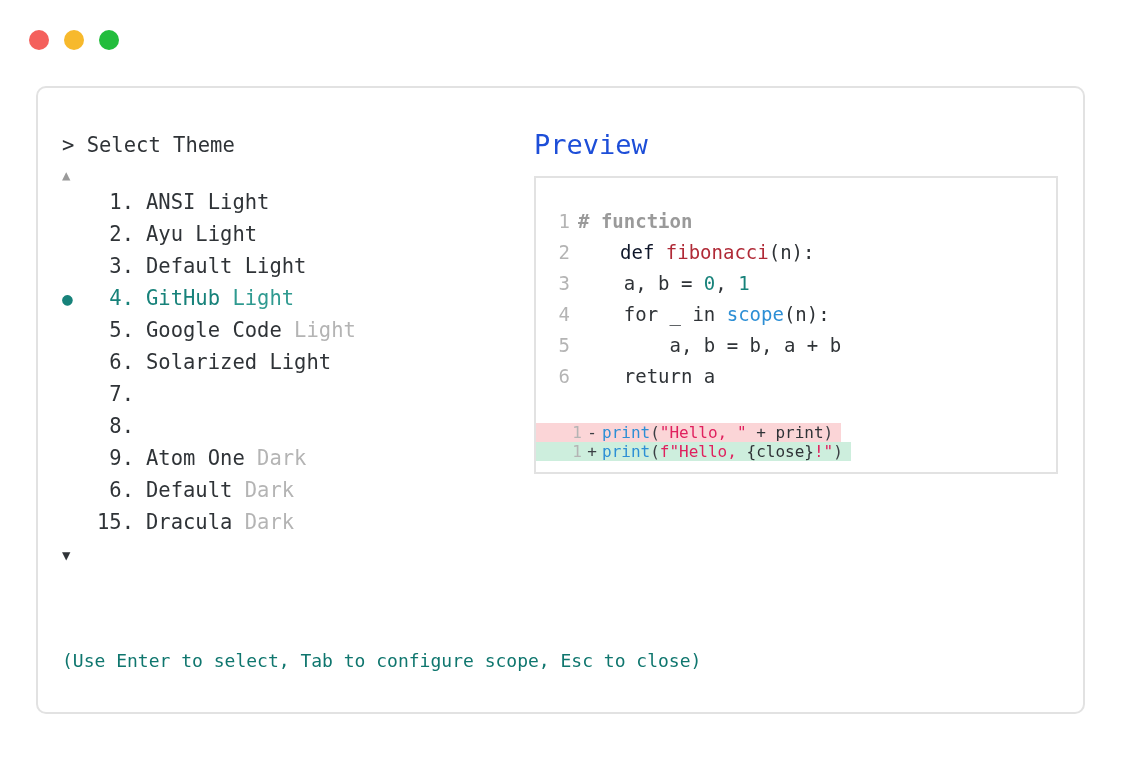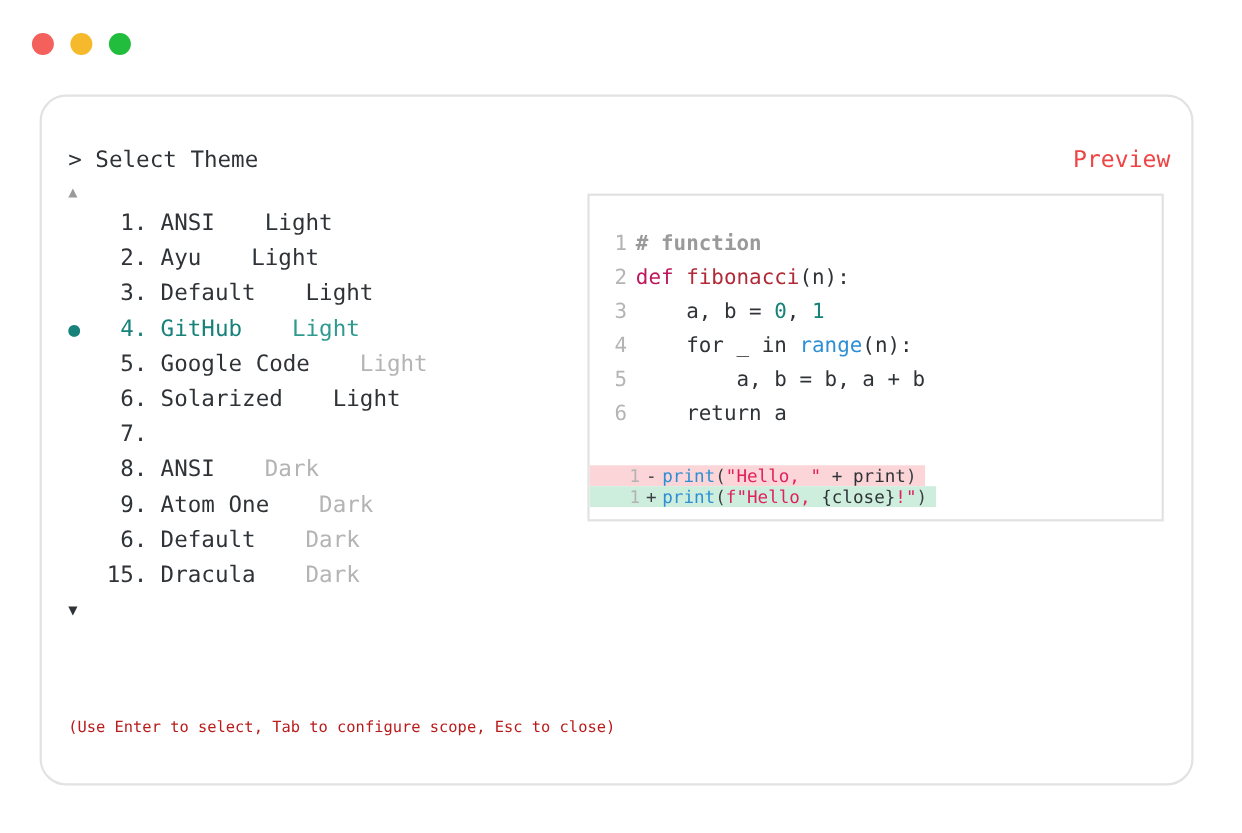--- a/index.html
+++ b/index.html
@@ -35,21 +35,21 @@
   .dot-green  { background: #22bd3c; }
 
   
   .card {
     position: absolute;
     left: 36px;
     top: 86px;
     width: 1049px;
     height: 628px;
     border: 2px solid #e2e2e2;
-    border-radius: 24px;
+    border-radius: 10px;
     background: #ffffff;
     box-sizing: border-box;
   }
 
   .card-inner {
     position: relative;
     width: 100%;
     height: 100%;
   }
 
@@ -101,51 +101,50 @@
   .idx-cell {
     width: 46px;
     flex: 0 0 46px;
     text-align: right;
     color: #2f3337;
   }
   .name-cell {
     padding-left: 12px;
     color: #2f3337;
   }
-  .variant { color: #2f3337; margin-left: 33px; }
+  .variant { color: #2f3337; }
   .variant.dim { color: #b4b4b4; }
 
   .theme-row.selected .idx-cell,
   .theme-row.selected .name-cell { color: #17827a; }
   .theme-row.selected .variant,
   .theme-row.selected .variant.dim { color: #2f9a90; }
 
   .help-line {
     position: absolute;
     left: 24px;
     top: 560px;
-    font-size: 14px;
+    font-size: 18px;
     line-height: 26px;
-    color: #b91c1c;
+    color: #0f766e;
     white-space: pre;
   }
 
   
   .right-col {
     position: absolute;
     left: 496px;
     top: 44px;
     width: 530px;
   }
   .preview-title {
-    font-size: 21px;
+    font-size: 27px;
     line-height: 26px;
-    color: #ef4444;
-    white-space: pre;
-    text-align: right;
+    color: #1d4ed8;
+    white-space: pre;
   }
   .preview-box {
     margin-top: 18px;
     width: 524px;
     height: 298px;
     border: 2px solid #e2e2e2;
     background: #ffffff;
     box-sizing: border-box;
     overflow: hidden;
     position: relative;
@@ -179,21 +178,21 @@
     margin-left: 0px;
   }
   .diff-line .ln { padding-left: 12px; width: 34px; flex: 0 0 34px; }
   .diff-line.del { background: #fbd5d7; }
   .diff-line.add { background: #cdeedd; }
   .diff-sign { width: 20px; flex: 0 0 20px; text-align: center; color: #3b3f44; }
   .diff-body { padding-right: 8px; white-space: pre; }
 
   
   .tok-comment { color: #9a9a9a; font-weight: bold; }
-  .tok-kw      { color: #be185d; }
+  .tok-kw      { color: #0f172a; margin-left: 42px; }
   .tok-fn      { color: #b02a37; }
   .tok-builtin { color: #2d8fd5; }
   .tok-num     { color: #17827a; }
   .tok-plain   { color: #2f3337; }
   .tok-str     { color: #e0215e; }
   .tok-punct   { color: #3b3f44; }
 </style>
 </head>
 <body>
 
@@ -212,40 +211,40 @@
       <div class="scroll-arrow up">▲</div>
 
       <div class="theme-list" id="theme-list">
           <div class="theme-row"><span class="bullet-cell empty">●</span><span class="idx-cell">1.</span><span class="name-cell">ANSI<span class="variant"> Light</span></span></div>
           <div class="theme-row"><span class="bullet-cell empty">●</span><span class="idx-cell">2.</span><span class="name-cell">Ayu<span class="variant"> Light</span></span></div>
           <div class="theme-row"><span class="bullet-cell empty">●</span><span class="idx-cell">3.</span><span class="name-cell">Default<span class="variant"> Light</span></span></div>
           <div class="theme-row selected"><span class="bullet-cell">●</span><span class="idx-cell">4.</span><span class="name-cell">GitHub<span class="variant"> Light</span></span></div>
           <div class="theme-row"><span class="bullet-cell empty">●</span><span class="idx-cell">5.</span><span class="name-cell">Google Code<span class="variant dim"> Light</span></span></div>
           <div class="theme-row"><span class="bullet-cell empty">●</span><span class="idx-cell">6.</span><span class="name-cell">Solarized<span class="variant"> Light</span></span></div>
           <div class="theme-row"><span class="bullet-cell empty">●</span><span class="idx-cell">7.</span></div>
-          <div class="theme-row"><span class="bullet-cell empty">●</span><span class="idx-cell">8.</span><span class="name-cell">ANSI<span class="variant dim"> Dark</span></span></div>
+          <div class="theme-row"><span class="bullet-cell empty">●</span><span class="idx-cell">8.</span></div>
           <div class="theme-row"><span class="bullet-cell empty">●</span><span class="idx-cell">9.</span><span class="name-cell">Atom One<span class="variant dim"> Dark</span></span></div>
           <div class="theme-row"><span class="bullet-cell empty">●</span><span class="idx-cell">6.</span><span class="name-cell">Default<span class="variant dim"> Dark</span></span></div>
           <div class="theme-row"><span class="bullet-cell empty">●</span><span class="idx-cell">15.</span><span class="name-cell">Dracula<span class="variant dim"> Dark</span></span></div>
         </div>
 
       <div class="scroll-arrow down">▼</div>
     </div>
 
     <div class="help-line">(Use Enter to select, Tab to configure scope, Esc to close)</div>
 
     <div class="right-col">
       <div class="preview-title">Preview</div>
 
       <div class="preview-box">
         <div class="code-area" id="code-area">
             <div class="code-line"><span class="ln">1</span><span class="code-body"><span class="tok-comment"># function</span></span></div>
             <div class="code-line"><span class="ln">2</span><span class="code-body"><span class="tok-kw">def </span><span class="tok-fn">fibonacci</span><span class="tok-plain">(n):</span></span></div>
             <div class="code-line"><span class="ln">3</span><span class="code-body"><span class="tok-plain">    a, b = </span><span class="tok-num">0</span><span class="tok-plain">, </span><span class="tok-num">1</span></span></div>
-            <div class="code-line"><span class="ln">4</span><span class="code-body"><span class="tok-plain">    for _ in </span><span class="tok-builtin">range</span><span class="tok-plain">(n):</span></span></div>
+            <div class="code-line"><span class="ln">4</span><span class="code-body"><span class="tok-plain">    for _ in </span><span class="tok-builtin">scope</span><span class="tok-plain">(n):</span></span></div>
             <div class="code-line"><span class="ln">5</span><span class="code-body"><span class="tok-plain">        a, b = b, a + b</span></span></div>
             <div class="code-line"><span class="ln">6</span><span class="code-body"><span class="tok-plain">    return a</span></span></div>
             <div class="code-line blank"></div>
           </div>
         <div id="diff-area">
             <div class="diff-line del"><span class="ln">1</span><span class="diff-sign">-</span><span class="diff-body"><span class="tok-builtin">print</span><span class="tok-punct">(</span><span class="tok-str">"Hello, "</span><span class="tok-plain"> + print</span><span class="tok-punct">)</span></span></div>
             <div class="diff-line add"><span class="ln">1</span><span class="diff-sign">+</span><span class="diff-body"><span class="tok-builtin">print</span><span class="tok-punct">(</span><span class="tok-str">f"Hello, </span><span class="tok-plain">{close}</span><span class="tok-str">!"</span><span class="tok-punct">)</span></span></div>
           </div>
       </div>
     </div>

